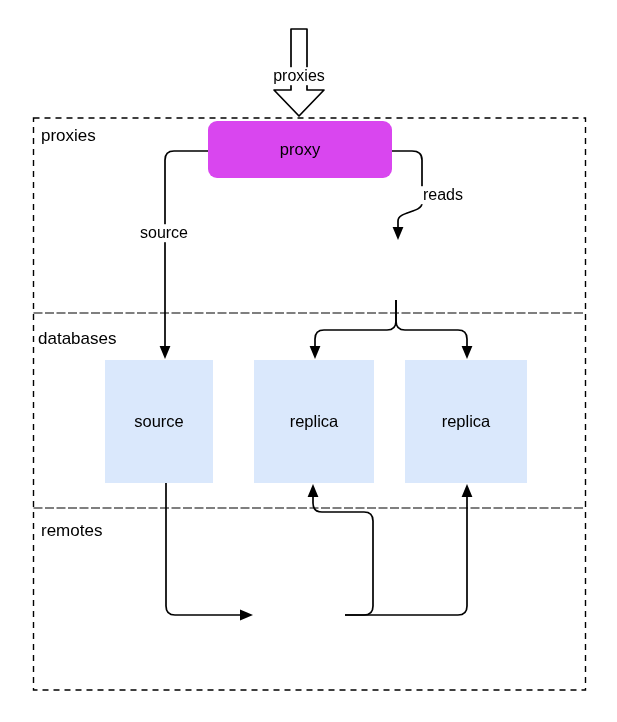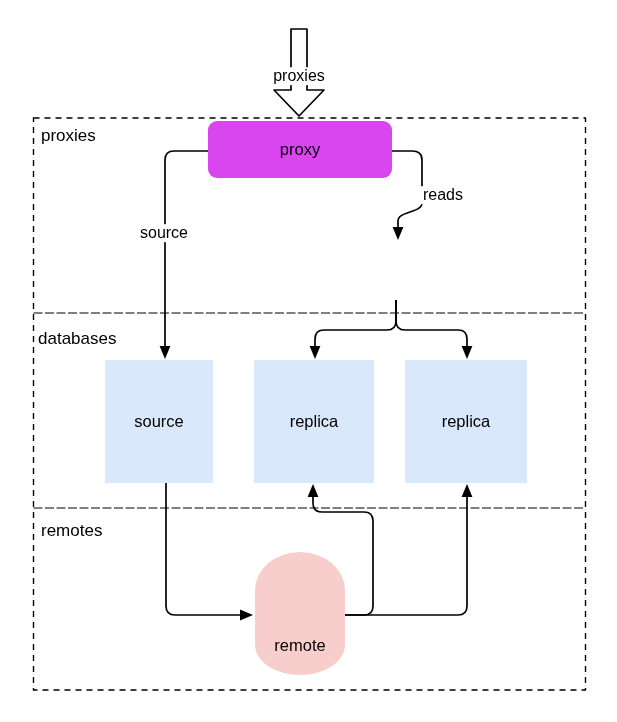--- a/index.html
+++ b/index.html
@@ -103,19 +103,18 @@
 
   <div class="node green" style="left:208px; top:121px; width:184px; height:57px;">proxy</div>
 
 
   <div class="node blue" style="left:105px; top:360px; width:108px; height:123px;">source</div>
 
   <div class="node blue" style="left:254px; top:360px; width:120px; height:123px;">replica</div>
 
   <div class="node blue" style="left:405px; top:360px; width:122px; height:123px;">replica</div>
 
-  <div class="node cylinder" style="left:255px; top:552px; width:90px; height:123px;">remote</div>
 
   <div class="edge-label" style="left:299px; top:76px;">proxies</div>
   <div class="edge-label" style="left:164px; top:233px;">source</div>
   <div class="edge-label" style="left:422px; top:195px;margin-left:21px;">reads</div>
 
 </div>
 
 </body></html>

